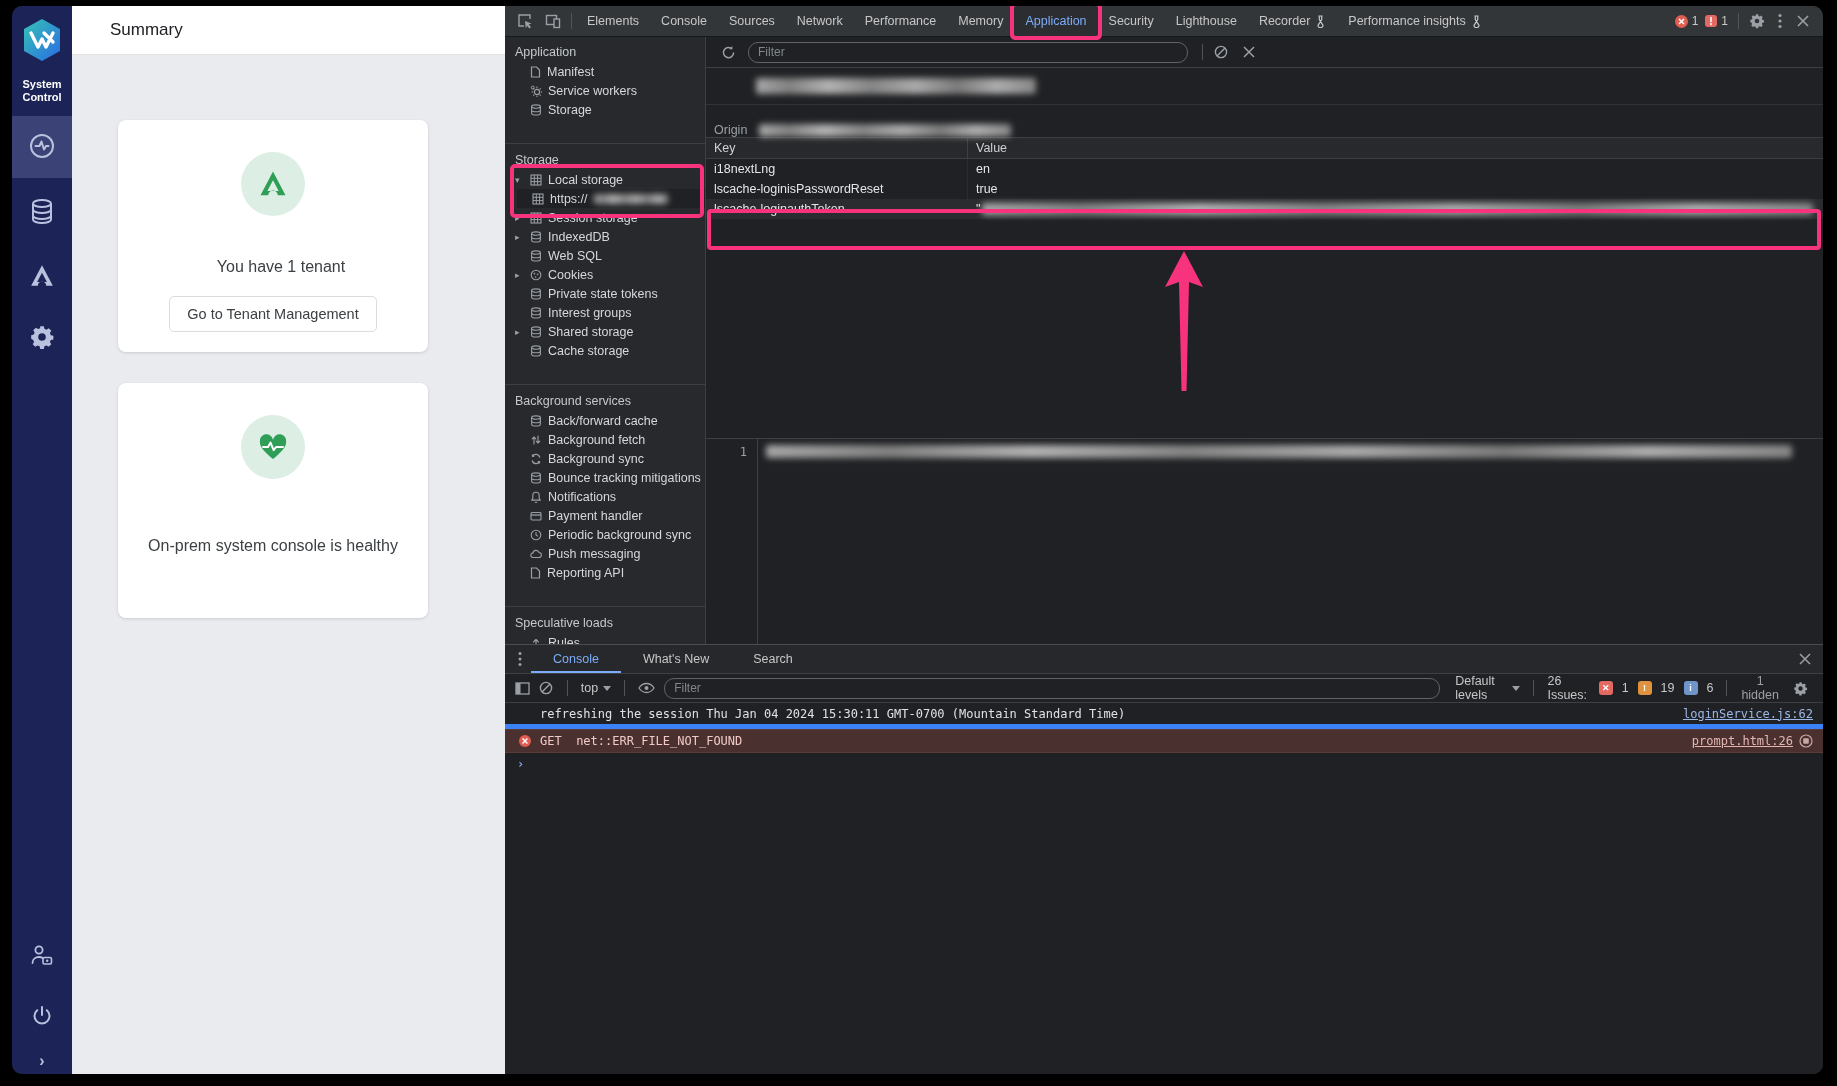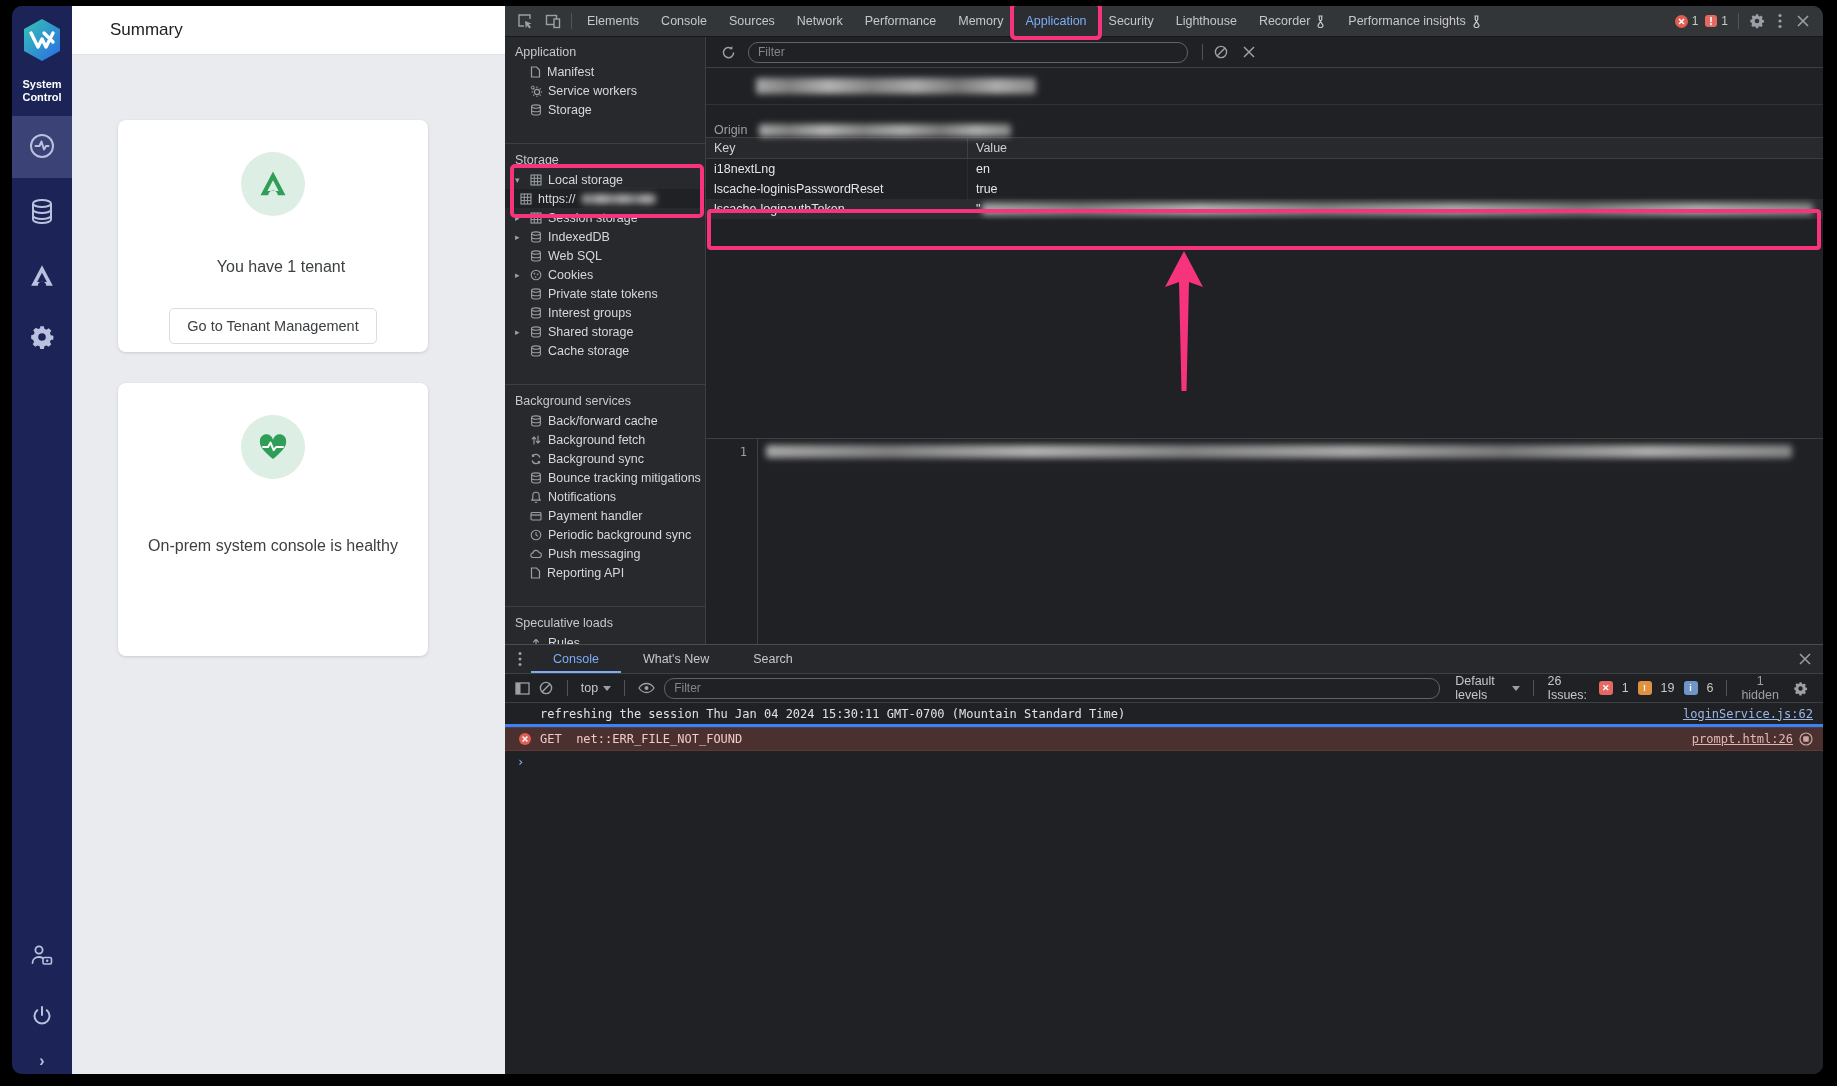--- a/index.html
+++ b/index.html
@@ -36,21 +36,21 @@
   .badge-ct{font-size:12px;color:#c7c7c7;margin:0 6px 0 3px;}
   .dt-main{flex:1;display:flex;min-height:0;}
   
   .app-nav{width:200px;background:#28292c;border-right:1px solid #3d4043;position:relative;
     overflow:hidden;flex:none;padding-top:4px;}
   .nav-title{height:21px;display:flex;align-items:center;padding-left:10px;color:#c5c9cd;}
   .nav-sec{border-top:1px solid #3d4043;margin-top:24px;padding-top:5px;}
   .nav-item{height:19px;display:flex;align-items:center;padding-left:25px;gap:6px;color:#d5d8dc;position:relative;}
   .nav-item .tri{position:absolute;left:10px;color:#9aa0a6;font-size:9px;}
   .nav-item .nico{color:#9aa0a6;display:flex;flex:none;}
-  .nav-item.child{padding-left:31px;background:#202124;}
+  .nav-item.child{padding-left:31px;background:#202124;margin-left:12px;}
   .pink-box{position:absolute;border:4px solid #f8337e;border-radius:5px;z-index:5;pointer-events:none;}
   
   .storage{flex:1;position:relative;min-width:0;background:#202124;}
   .sv-toolbar{height:30px;border-bottom:1px solid #3d4043;display:flex;align-items:center;padding:0 8px;}
   .sv-filter{width:420px;height:19px;background:transparent;border:1px solid #606368;border-radius:10px;
     color:#e8eaed;font-size:12px;padding:0 9px;margin-left:6px;font-family:inherit;}
   .sv-filter::placeholder,.dr-filter::placeholder{color:#80868b;}
   .url-row{height:36px;display:flex;align-items:center;padding-left:50px;}
   .origin-row{height:32px;display:flex;align-items:flex-end;padding-left:8px;gap:12px;
     border-top:1px solid #313235;color:#9aa0a6;}
@@ -71,21 +71,21 @@
   .drawer{height:429px;border-top:1px solid #494c50;display:flex;flex-direction:column;flex:none;background:#202124;}
   .dr-tabbar{height:28px;display:flex;align-items:center;background:#27282b;border-bottom:1px solid #3d4043;padding:0 4px;}
   .dr-tab{height:28px;display:flex;align-items:center;padding:0 22px;box-sizing:border-box;}
   .dr-tab.sel{color:#7cacf8;border-bottom:2px solid #7cacf8;padding-top:2px;}
   .dr-toolbar{height:28px;display:flex;align-items:center;border-bottom:1px solid #3d4043;padding:0 10px;gap:9px;}
   .dr-filter{width:756px;height:19px;background:transparent;border:1px solid #606368;border-radius:10px;
     color:#e8eaed;font-size:12px;padding:0 9px;font-family:inherit;flex:none;}
   .issue-chip{width:14px;height:14px;border-radius:3px;display:flex;align-items:center;justify-content:center;
     color:#fff;font-size:9px;font-weight:bold;flex:none;}
   .mono{font-family:"DejaVu Sans Mono",monospace;font-size:12px;}
-  .msg{display:flex;align-items:center;border-bottom:3px solid #3b82f6;padding:0 10px 0 35px;position:relative;}
+  .msg{display:flex;align-items:center;border-bottom:5px solid #3b82f6;padding:0 10px 0 35px;position:relative;}
   .msg .src{margin-left:auto;color:#9cb8e6;text-decoration:underline;white-space:nowrap;}
   .msg-err{background:#4a3130;border-bottom:1px solid #5d3a38;border-top:1px solid #5d3a38;color:#f1c9c6;}
   .msg-err .src{color:#e4b6b3;}
   .erlink{color:#f1c9c6;text-decoration:underline;}
   .prompt-row{height:22px;display:flex;align-items:center;padding-left:12px;color:#7cacf8;font-weight:bold;}
   .sel-dd{display:flex;align-items:center;gap:5px;color:#c7c7c7;}
   .caret{width:0;height:0;border-left:4px solid transparent;border-right:4px solid transparent;border-top:5px solid #9aa0a6;}
 </style>
 </head>
 <body>
@@ -151,24 +151,24 @@
   <div class="summary">
     <div class="hdr">Summary</div>
 
     <div class="card" style="top:114px;height:232px;">
       <div class="circ" style="margin-top:32px;">
         <svg width="30" height="28" viewBox="0 0 24 22">
           <path d="M12 1 L22 20 H15.8 A3.8 3.8 0 0 0 8.2 20 H2 Z M12 8 L7.5 16.5 H16.5 Z" fill="#2f9e57" fill-rule="evenodd"></path>
         </svg>
       </div>
       <div class="ctext" style="margin-top:42px;margin-left:16px;">You have 1 tenant</div>
-      <button class="cbtn" style="margin-top:32px;">Go to Tenant Management</button>
-    </div>
-
-    <div class="card" style="top:377px;height:273px;">
+      <button class="cbtn" style="margin-top:20px;">Go to Tenant Management</button>
+    </div>
+
+    <div class="card" style="top:377px;height:235px;">
       <div class="circ" style="margin-top:32px;">
         <svg width="30" height="28" viewBox="0 0 24 22">
           <path d="M12 20.5 C5 15 1.5 11 1.5 7 A5.3 5.3 0 0 1 12 5.2 5.3 5.3 0 0 1 22.5 7 C22.5 11 19 15 12 20.5Z" fill="#2f9e57"></path>
           <path d="M4 11h4l2-3.5 2.5 6 2-2.5h5.5" fill="none" stroke="#fff" stroke-width="1.6" stroke-linejoin="round" stroke-linecap="round"></path>
         </svg>
       </div>
       <div class="ctext" style="margin-top:58px;">On-prem system console is healthy</div>
     </div>
   </div>
 

